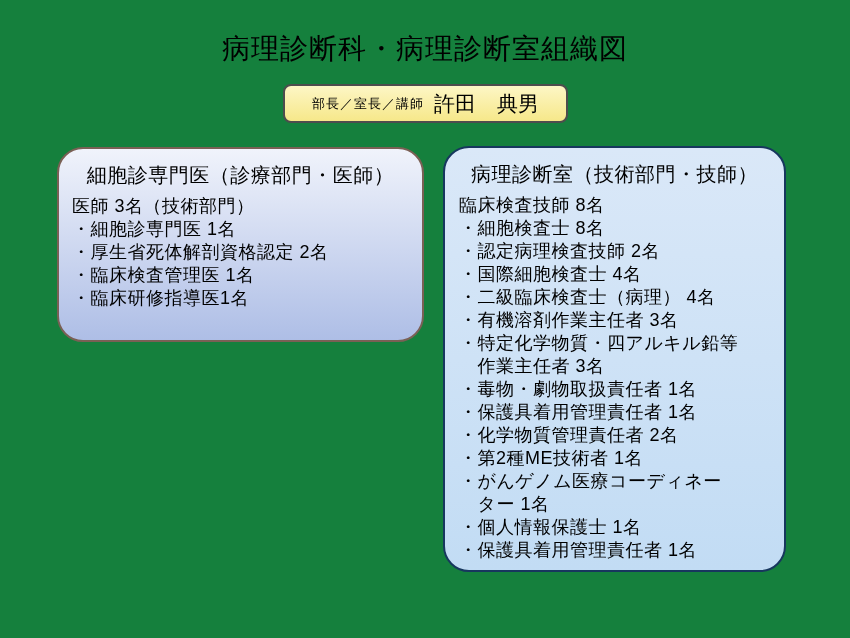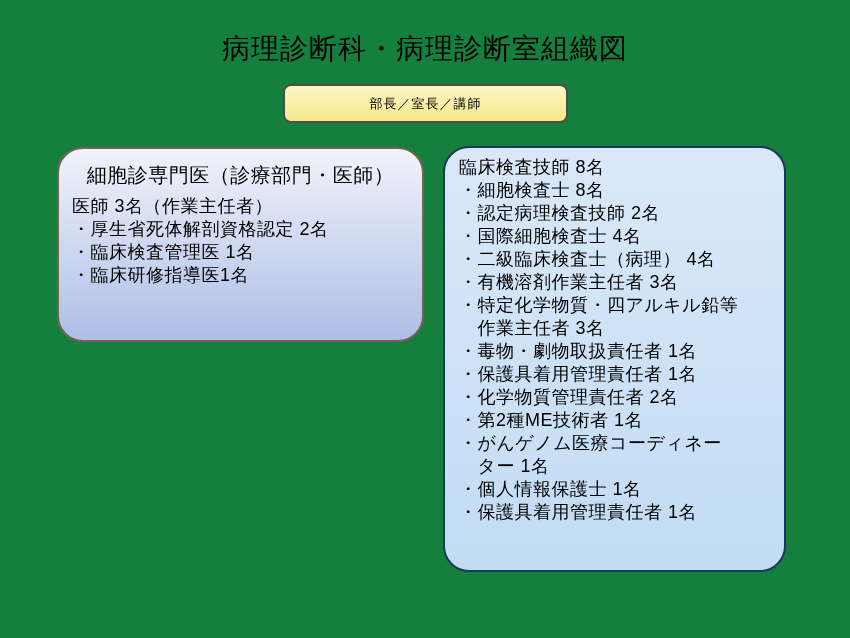--- a/index.html
+++ b/index.html
@@ -56,24 +56,26 @@
 </style>
 </head>
 <body>
 
 <div class="slide">
 
   <h1 class="title">病理診断科・病理診断室組織図</h1>
 
   <div class="director-box" style="--top: #fdf6c5; --bottom: #f6e88a; border-color: rgb(77, 77, 77);">
     <span class="director-role">部長／室長／講師</span>
+    <span class="director-name">許田　典男</span>
   </div>
 
   <div class="box left-box" style="--top: #f0f3fb; --bottom: #aebee6; border-color: rgb(122, 96, 85);">
     <div class="box-heading">細胞診専門医（診療部門・医師）</div>
-    <div class="box-lines"><div class="line">医師 3名（作業主任者）</div><div class="line">・厚生省死体解剖資格認定 2名</div><div class="line">・臨床検査管理医 1名</div><div class="line">・臨床研修指導医1名</div></div>
+    <div class="box-lines"><div class="line">医師 3名（技術部門）</div><div class="line">・細胞診専門医 1名</div><div class="line">・厚生省死体解剖資格認定 2名</div><div class="line">・臨床検査管理医 1名</div><div class="line">・臨床研修指導医1名</div></div>
   </div>
 
   <div class="box right-box" style="--top: #dae8f8; --bottom: #c2dcf4; border-color: rgb(23, 55, 94);">
+    <div class="box-heading">病理診断室（技術部門・技師）</div>
     <div class="box-lines"><div class="line">臨床検査技師 8名</div><div class="line">・細胞検査士 8名</div><div class="line">・認定病理検査技師 2名</div><div class="line">・国際細胞検査士 4名</div><div class="line">・二級臨床検査士（病理） 4名</div><div class="line">・有機溶剤作業主任者 3名</div><div class="line">・特定化学物質・四アルキル鉛等</div><div class="line">　作業主任者 3名</div><div class="line">・毒物・劇物取扱責任者 1名</div><div class="line">・保護具着用管理責任者 1名</div><div class="line">・化学物質管理責任者 2名</div><div class="line">・第2種ME技術者 1名</div><div class="line">・がんゲノム医療コーディネー</div><div class="line">　ター 1名</div><div class="line">・個人情報保護士 1名</div><div class="line">・保護具着用管理責任者 1名</div></div>
   </div>
 
 </div>
 
 </body></html>

